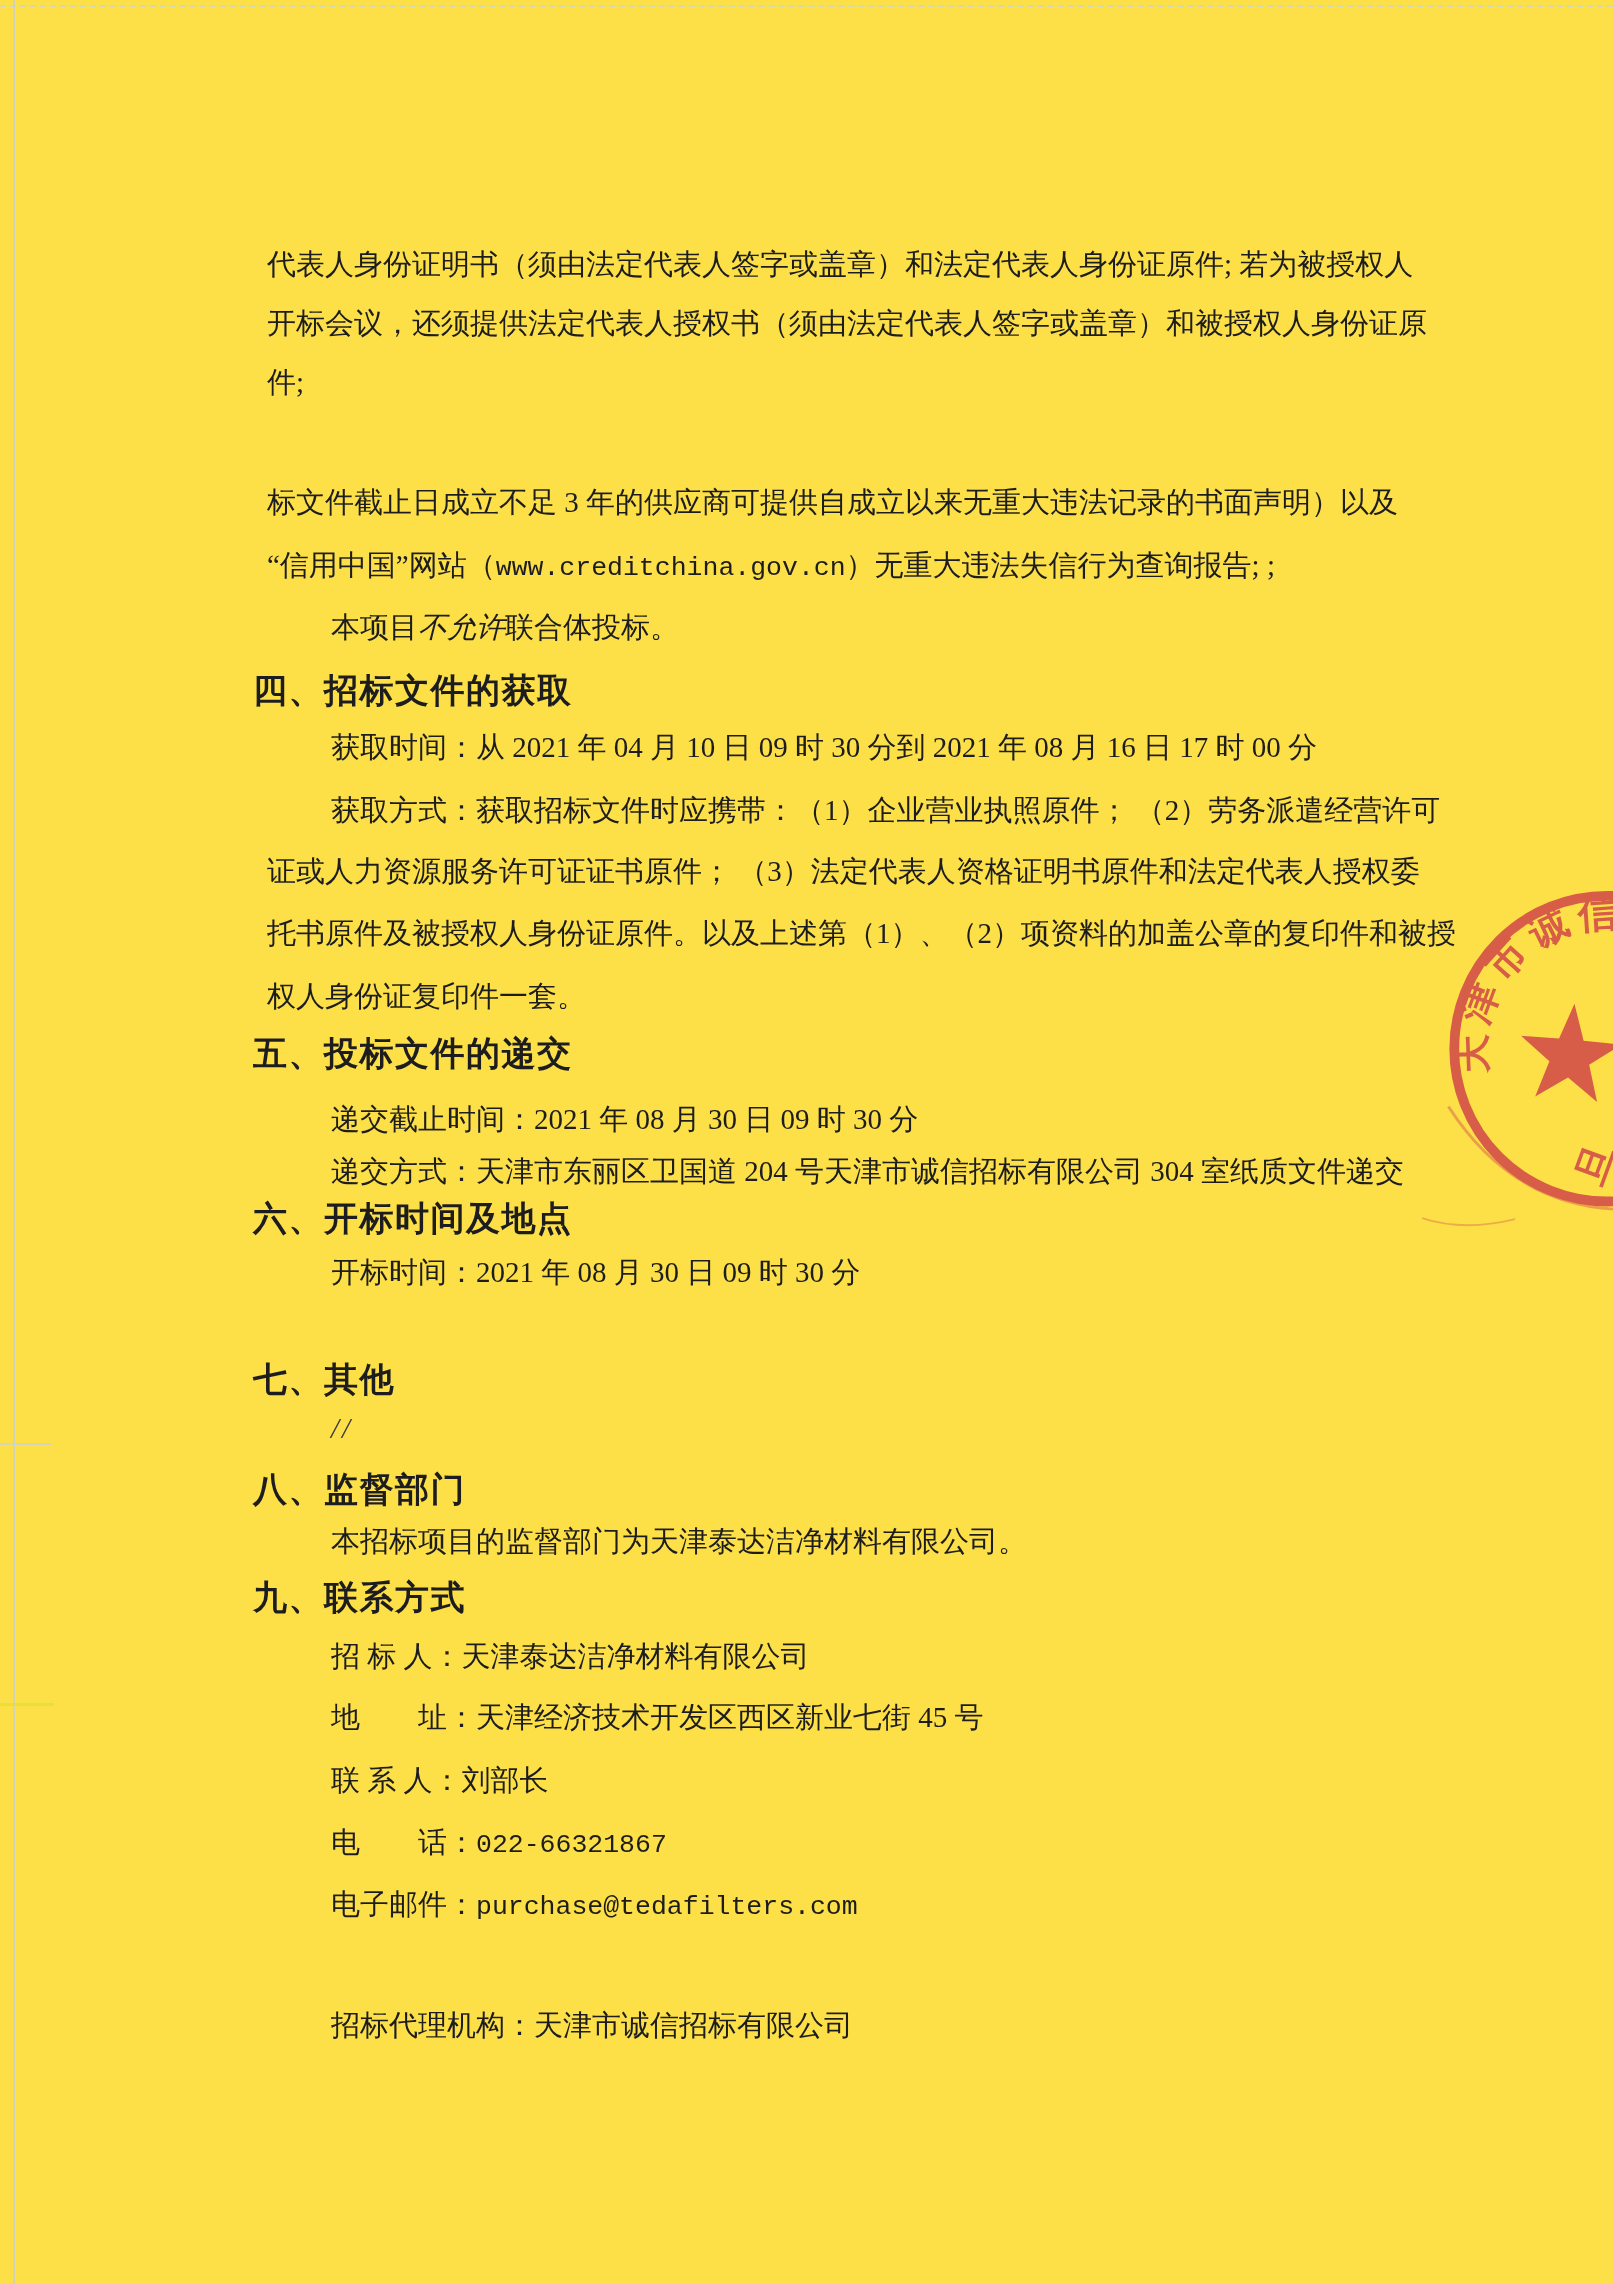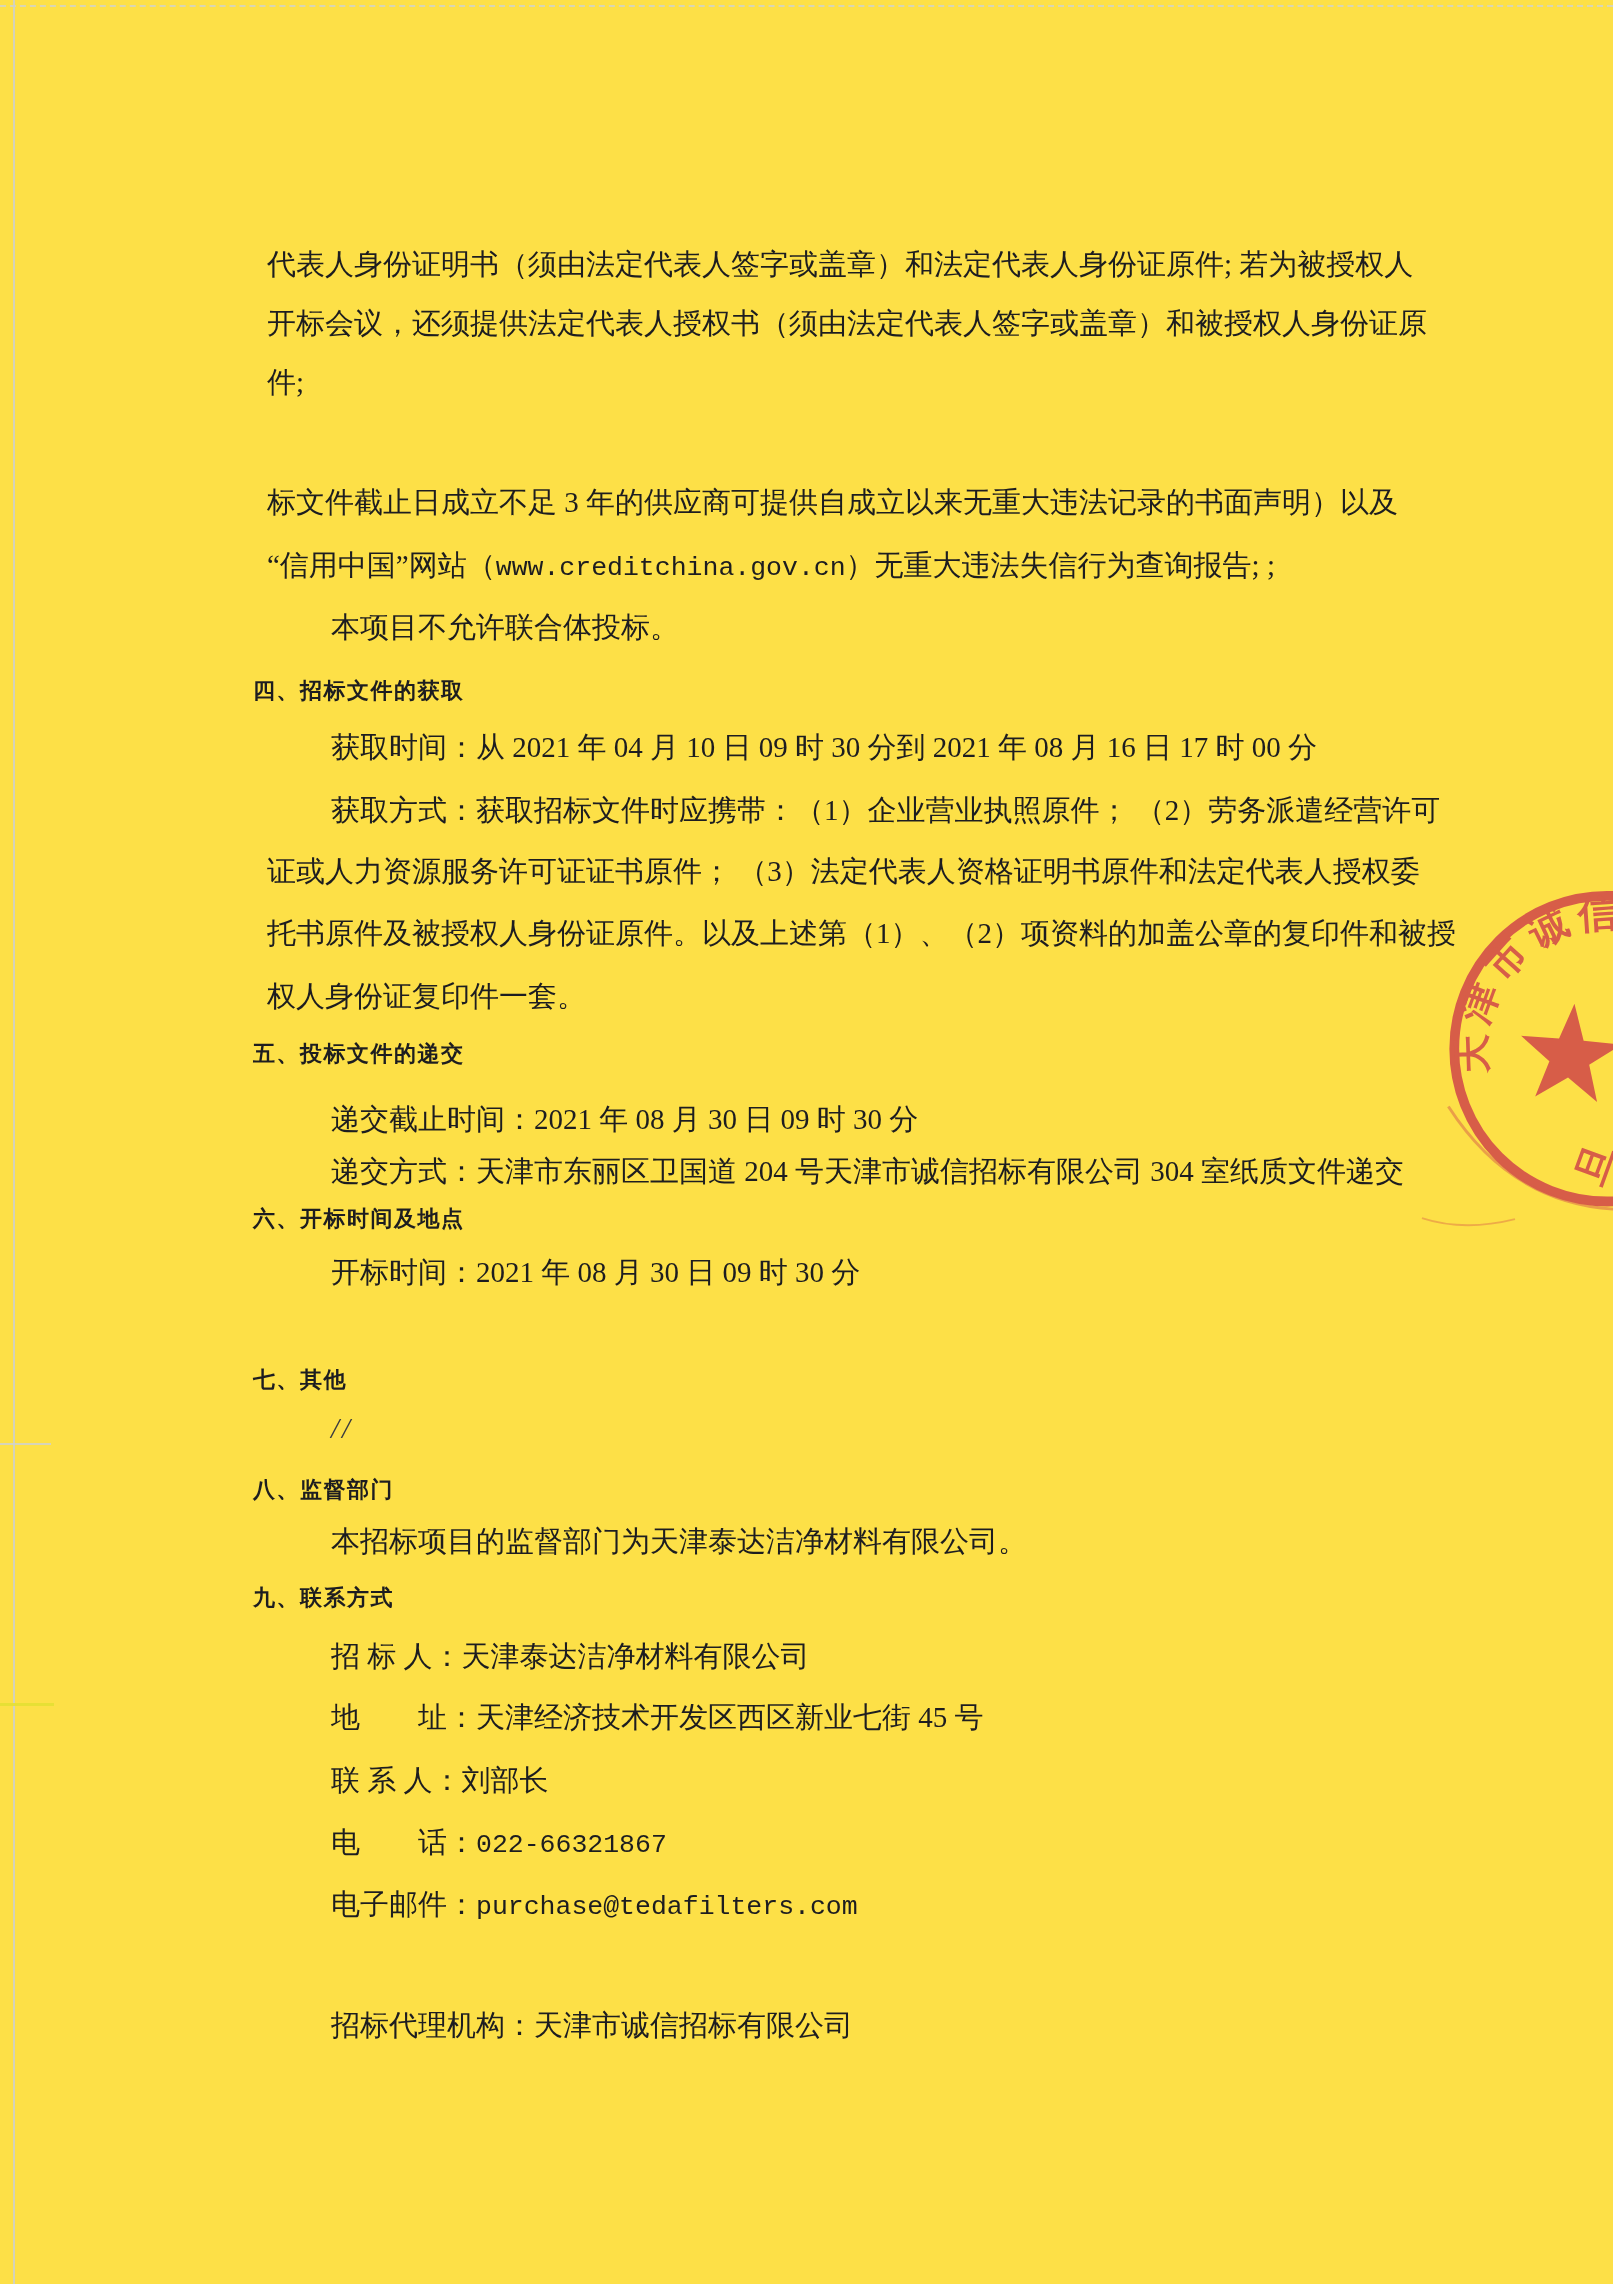--- a/index.html
+++ b/index.html
@@ -5,25 +5,25 @@
   html,body{margin:0;padding:0;background:#e9e9e9;}
   .page{
     position:relative;width:1613px;height:2285px;background:#fde047;
     font-family:"Liberation Serif","DejaVu Serif",serif;color:#1d1d20;overflow:hidden;
   }
   .edge-top{position:absolute;left:0;top:4.9px;width:1613px;height:0;border-top:2px dashed #cdd3d8;opacity:.75;}
   .edge-left{position:absolute;left:12.7px;top:0;width:2px;height:2285px;background:#c9ced4;opacity:.8;}
   .mark-gray{position:absolute;left:0;top:1443px;width:51px;height:2px;background:#ccd1d6;opacity:.8;}
   .mark-yellow{position:absolute;left:0;top:1703px;width:54px;height:2.9px;background:#e3df33;opacity:.85;}
   .ln{position:absolute;font-size:29px;line-height:41px;white-space:nowrap;}
-  .hd{position:absolute;font-size:22px;line-height:43px;font-weight:bold;letter-spacing:1.5px;white-space:nowrap;}
+  .hd{position:absolute;font-size:34px;line-height:43px;font-weight:bold;letter-spacing:1.5px;white-space:nowrap;}
   .x-body{left:267px;}
   .x-ind{left:331px;}
   .x-hd{left:253px;}
-  .em{text-align:right;}
+  .em{font-style:italic;text-align:right;}
   .mono{font-family:"Liberation Mono","DejaVu Sans Mono",monospace;font-size:26.5px;text-align:right;}
   .slashes{font-style:italic;letter-spacing:2.9px;color:#3a3a40;}
   .stamp{position:absolute;left:1417px;top:843px;opacity:.82;}
   .stamp text{font-family:"Liberation Serif","DejaVu Serif",serif;font-weight:bold;}
 </style>
 </head>
 <body>
 
 <div class="page">
 

